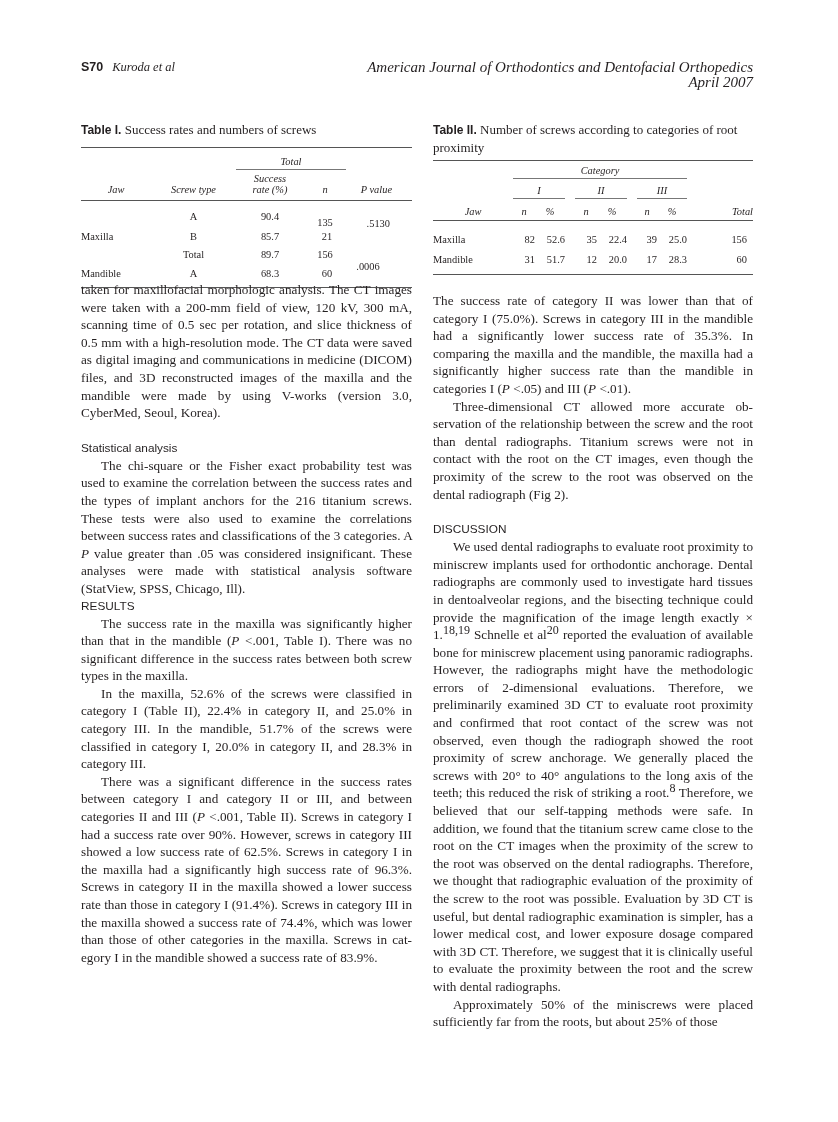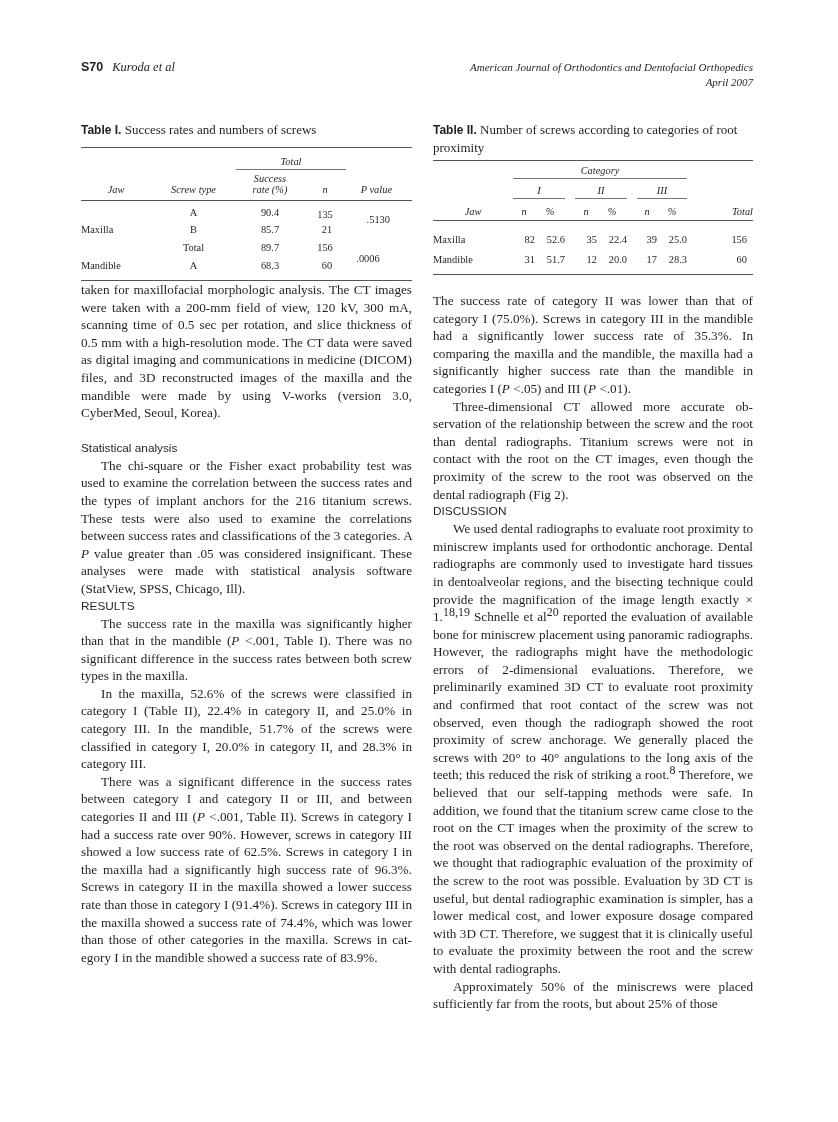--- a/index.html
+++ b/index.html
@@ -2,21 +2,21 @@
 <html><head>
 <meta charset="utf-8">
 <style>
   html, body { margin: 0; padding: 0; background: #ffffff; }
   body { width: 838px; height: 1122px; position: relative; overflow: hidden; color: #231f20; }
 
   .running-head { position: absolute; top: 60px; left: 81px; width: 672px; height: 36px; }
   .rh-left { position: absolute; left: 0; top: 0; font-size: 12.5px; }
   .rh-left .pg { font-family: "Liberation Sans", sans-serif; font-weight: bold; font-size: 12.5px; margin-right: 9px; }
   .rh-left .au { font-family: "Liberation Serif", serif; font-style: italic; font-size: 12.5px; }
-  .rh-right { position: absolute; right: 0; top: 0; text-align: right; font-family: "Liberation Serif", serif; font-style: italic; font-size: 11px; line-height: 15px; }
+  .rh-right { position: absolute; right: 0; top: 0; text-align: right; font-family: "Liberation Serif", serif; font-style: italic; font-size: 15px; line-height: 15px; }
 
   .col { position: absolute; width: 331px; }
   .col-left { left: 81px; }
   .col-right { left: 433px; width: 320px; }
 
   .tcap { font-family: "Liberation Serif", serif; font-size: 13px; line-height: 17px; margin: 0; }
   .tcap .lbl { font-family: "Liberation Sans", sans-serif; font-weight: bold; font-size: 12px; }
 
   table.dt { border-collapse: collapse; width: 100%; font-family: "Liberation Serif", serif; font-size: 10.4px; color: #231f20; }
   table.dt td, table.dt th { padding: 0; font-weight: normal; }
@@ -76,21 +76,21 @@
       <td class="it" style="text-align:center; vertical-align:top;">Jaw</td>
       <td class="it" style="text-align:center; vertical-align:top;">Screw type</td>
       <td class="it" style="text-align:center; vertical-align:top;">rate (%)</td>
       <td class="it" style="text-align:center; vertical-align:top;">n</td>
       <td class="it" style="text-align:right; padding-right:20px; vertical-align:top;">P value</td>
     </tr>
     <tr style="height:20px;">
       <td style="padding-top:4px;"></td>
       <td style="text-align:center; padding-top:4px;">A</td>
       <td style="text-align:center; padding-top:4px;">90.4</td>
-      <td style="text-align:center; padding-top:8px;">135</td>
+      <td style="text-align:center; padding-top:16px;">135</td>
       <td rowspan="2" style="text-align:right; padding-right:22px; vertical-align:middle;">.5130</td>
     </tr>
     <tr style="height:18px;">
       <td>Maxilla</td>
       <td style="text-align:center;">B</td>
       <td style="text-align:center;">85.7</td>
       <td style="text-align:center; padding-left:4px;">21</td>
     </tr>
     <tr style="height:18px;">
       <td></td>
@@ -190,17 +190,17 @@
       <td style="text-align:right;">28.3</td>
       <td style="text-align:right; padding-right:6px;">60</td>
     </tr>
   </tbody>
     </table>
 
   <div style="position:absolute; top:171px; width:320px;">
     <p class="body-text"><span>The success rate of category II was lower than that of category I (75.0%). Screws in category III in the man­dible had a significantly lower success rate of 35.3%. In comparing the maxilla and the mandible, the maxilla had a significantly higher success rate than the mandible in categories I (</span><span class="ital">P</span><span> &lt;.05) and III (</span><span class="ital">P</span><span> &lt;.01).</span></p>
     <p class="body-text ind">Three-dimensional CT allowed more accurate ob­servation of the relationship between the screw and the root than dental radiographs. Titanium screws were not in contact with the root on the CT images, even though the proximity of the screw to the root was observed on the dental radiograph (Fig 2).</p>
 
-    <p class="heading-sm" style="">DISCUSSION</p>
+    <p class="heading-sm" style="margin-top:18px;">DISCUSSION</p>
     <p class="body-text ind"><span>We used dental radiographs to evaluate root prox­imity to miniscrew implants used for orthodontic an­chorage. Dental radiographs are commonly used to investigate hard tissues in dentoalveolar regions, and the bisecting technique could provide the magnification of the image length exactly × 1.</span><span class="sup">18,19</span><span> Schnelle et al</span><span class="sup">20</span><span> reported the evaluation of available bone for miniscrew placement using panoramic radiographs. However, the radiographs might have the methodologic errors of 2-dimensional evaluations. Therefore, we preliminarily examined 3D CT to evaluate root proximity and confirmed that root contact of the screw was not observed, even though the radiograph showed the root proximity of screw anchor­age. We generally placed the screws with 20° to 40° an­gulations to the long axis of the teeth; this reduced the risk of striking a root.</span><span class="sup">8</span><span> Therefore, we believed that our self-tapping methods were safe. In addition, we found that the titanium screw came close to the root on the CT images when the proximity of the screw to the root was observed on the dental radiographs. Therefore, we thought that radiographic evaluation of the proximity of the screw to the root was possible. Evaluation by 3D CT is useful, but dental radiographic examination is sim­pler, has a lower medical cost, and lower exposure dos­age compared with 3D CT. Therefore, we suggest that it is clinically useful to evaluate the proximity between the root and the screw with dental radiographs.</span></p>
     <p class="body-text ind">Approximately 50% of the miniscrews were placed sufficiently far from the roots, but about 25% of those</p>
   </div>
 </div>
 
 </body></html>

